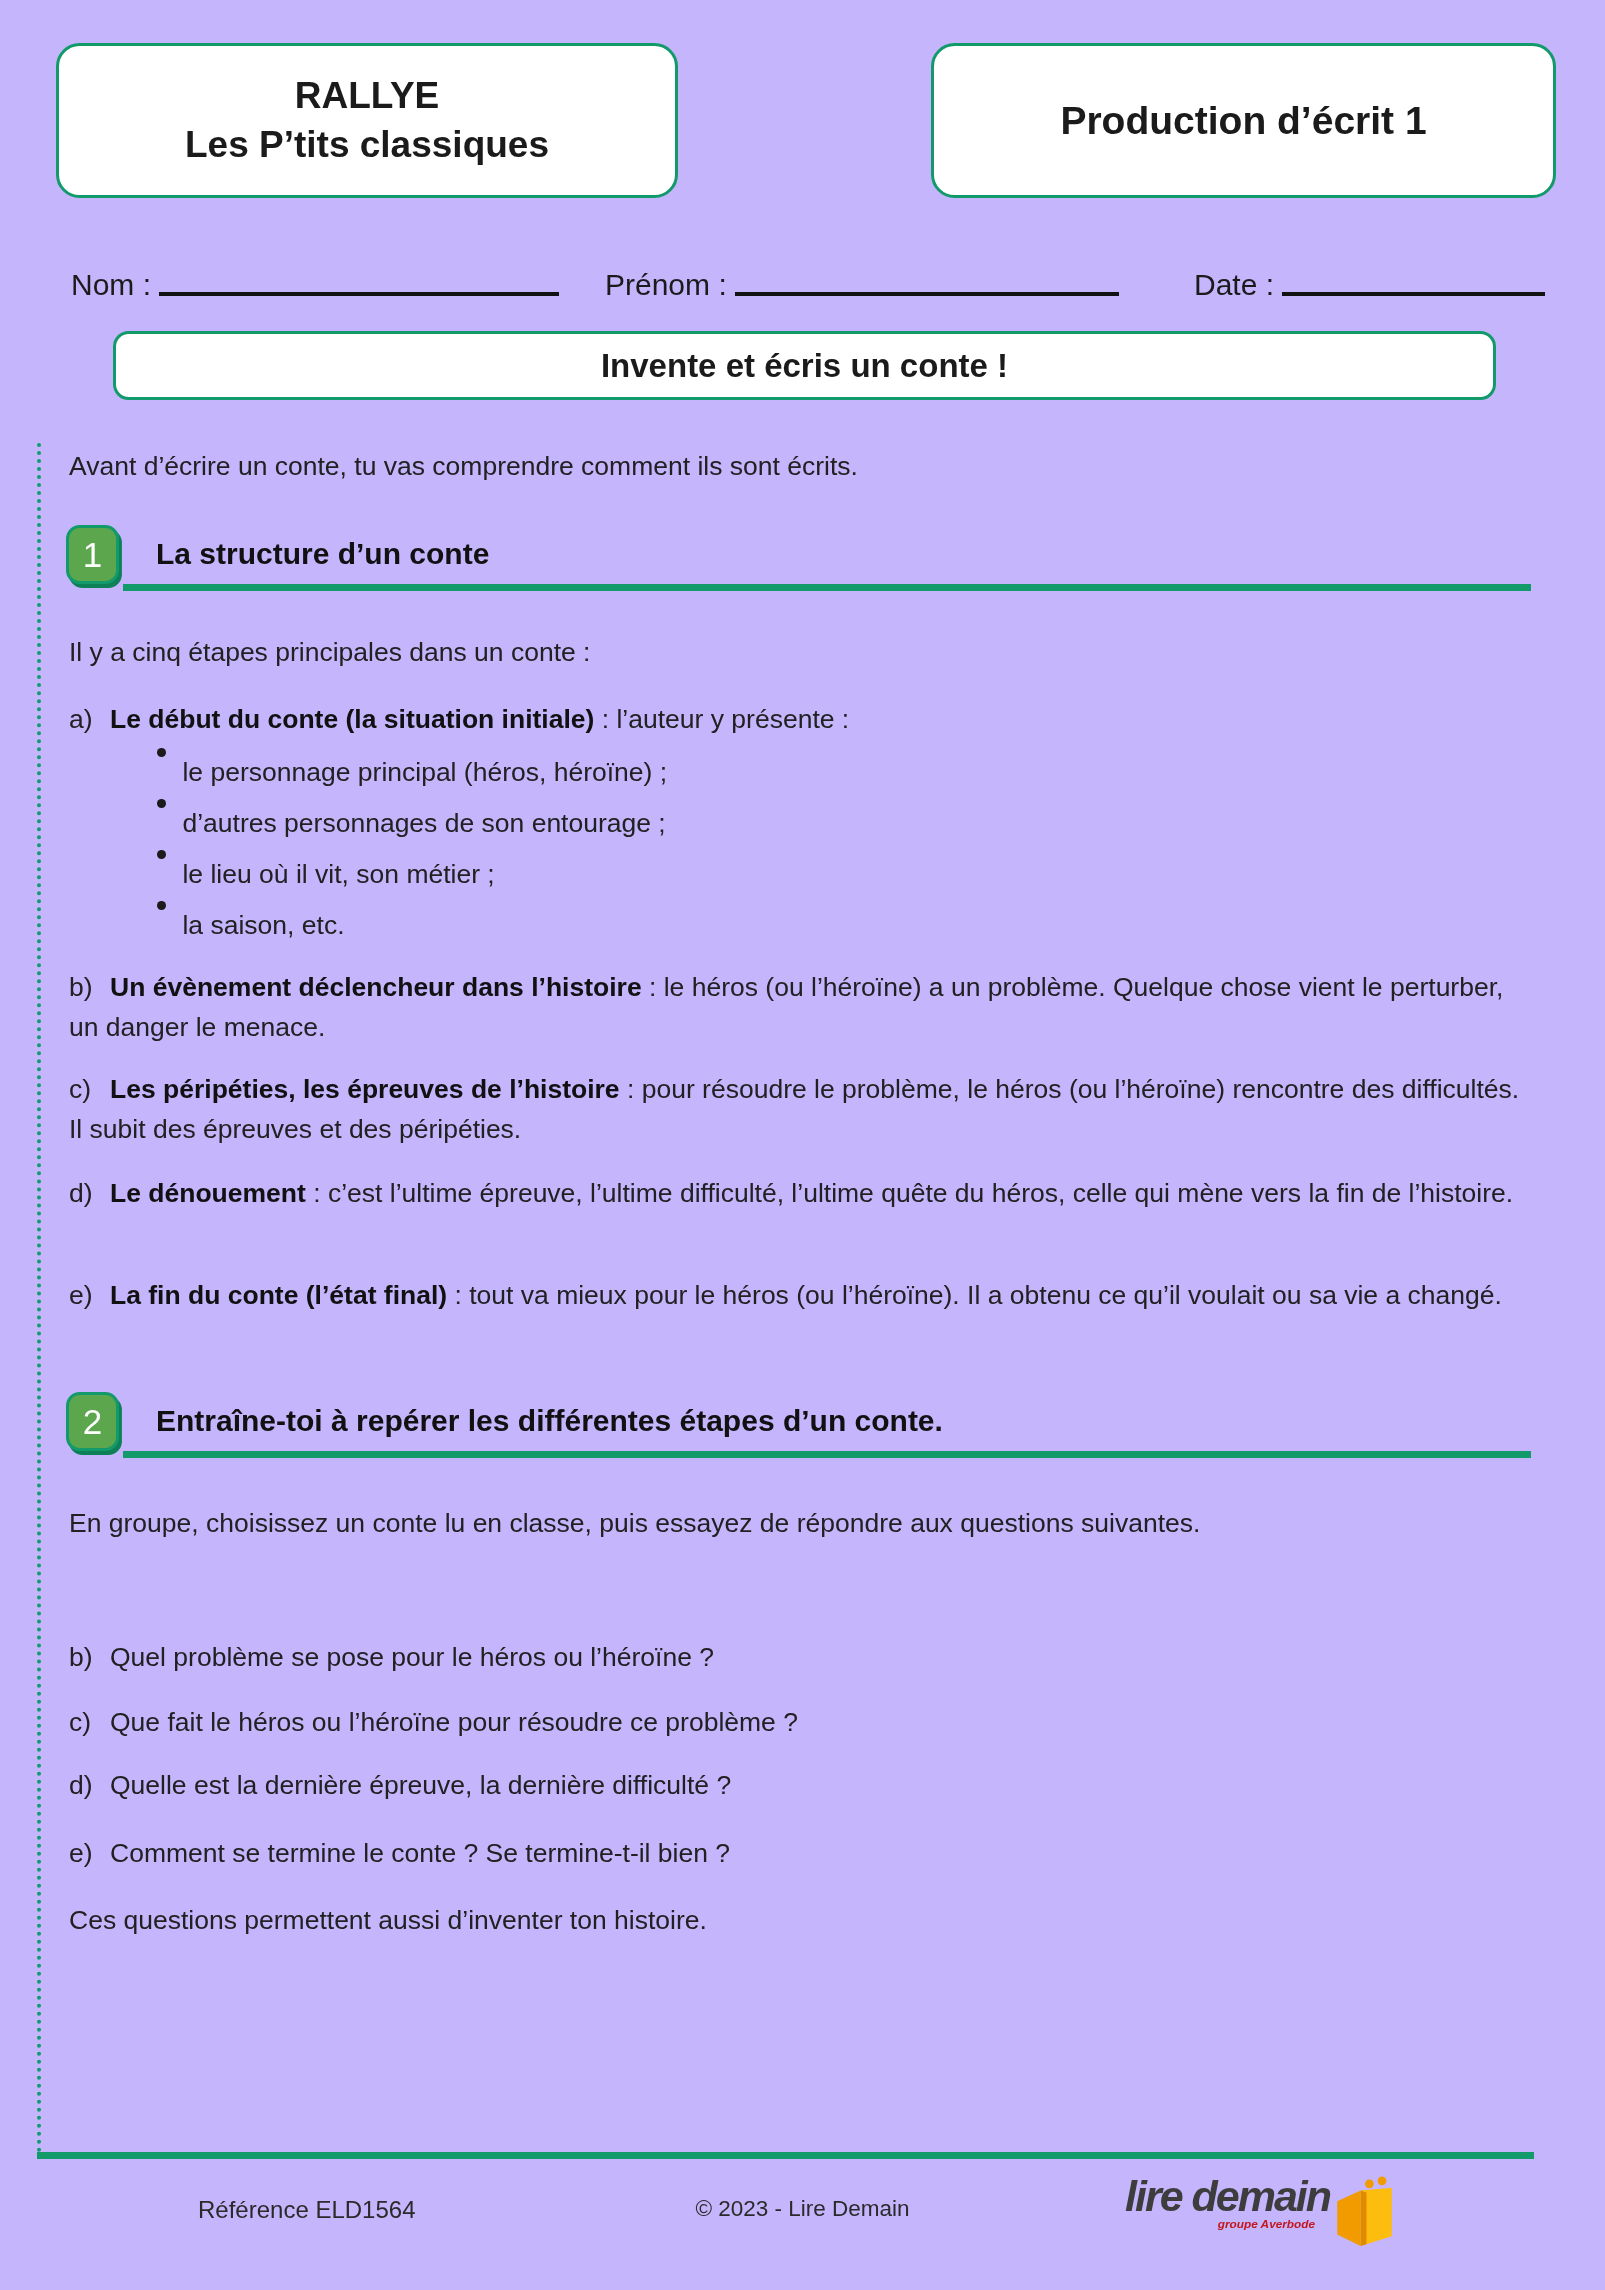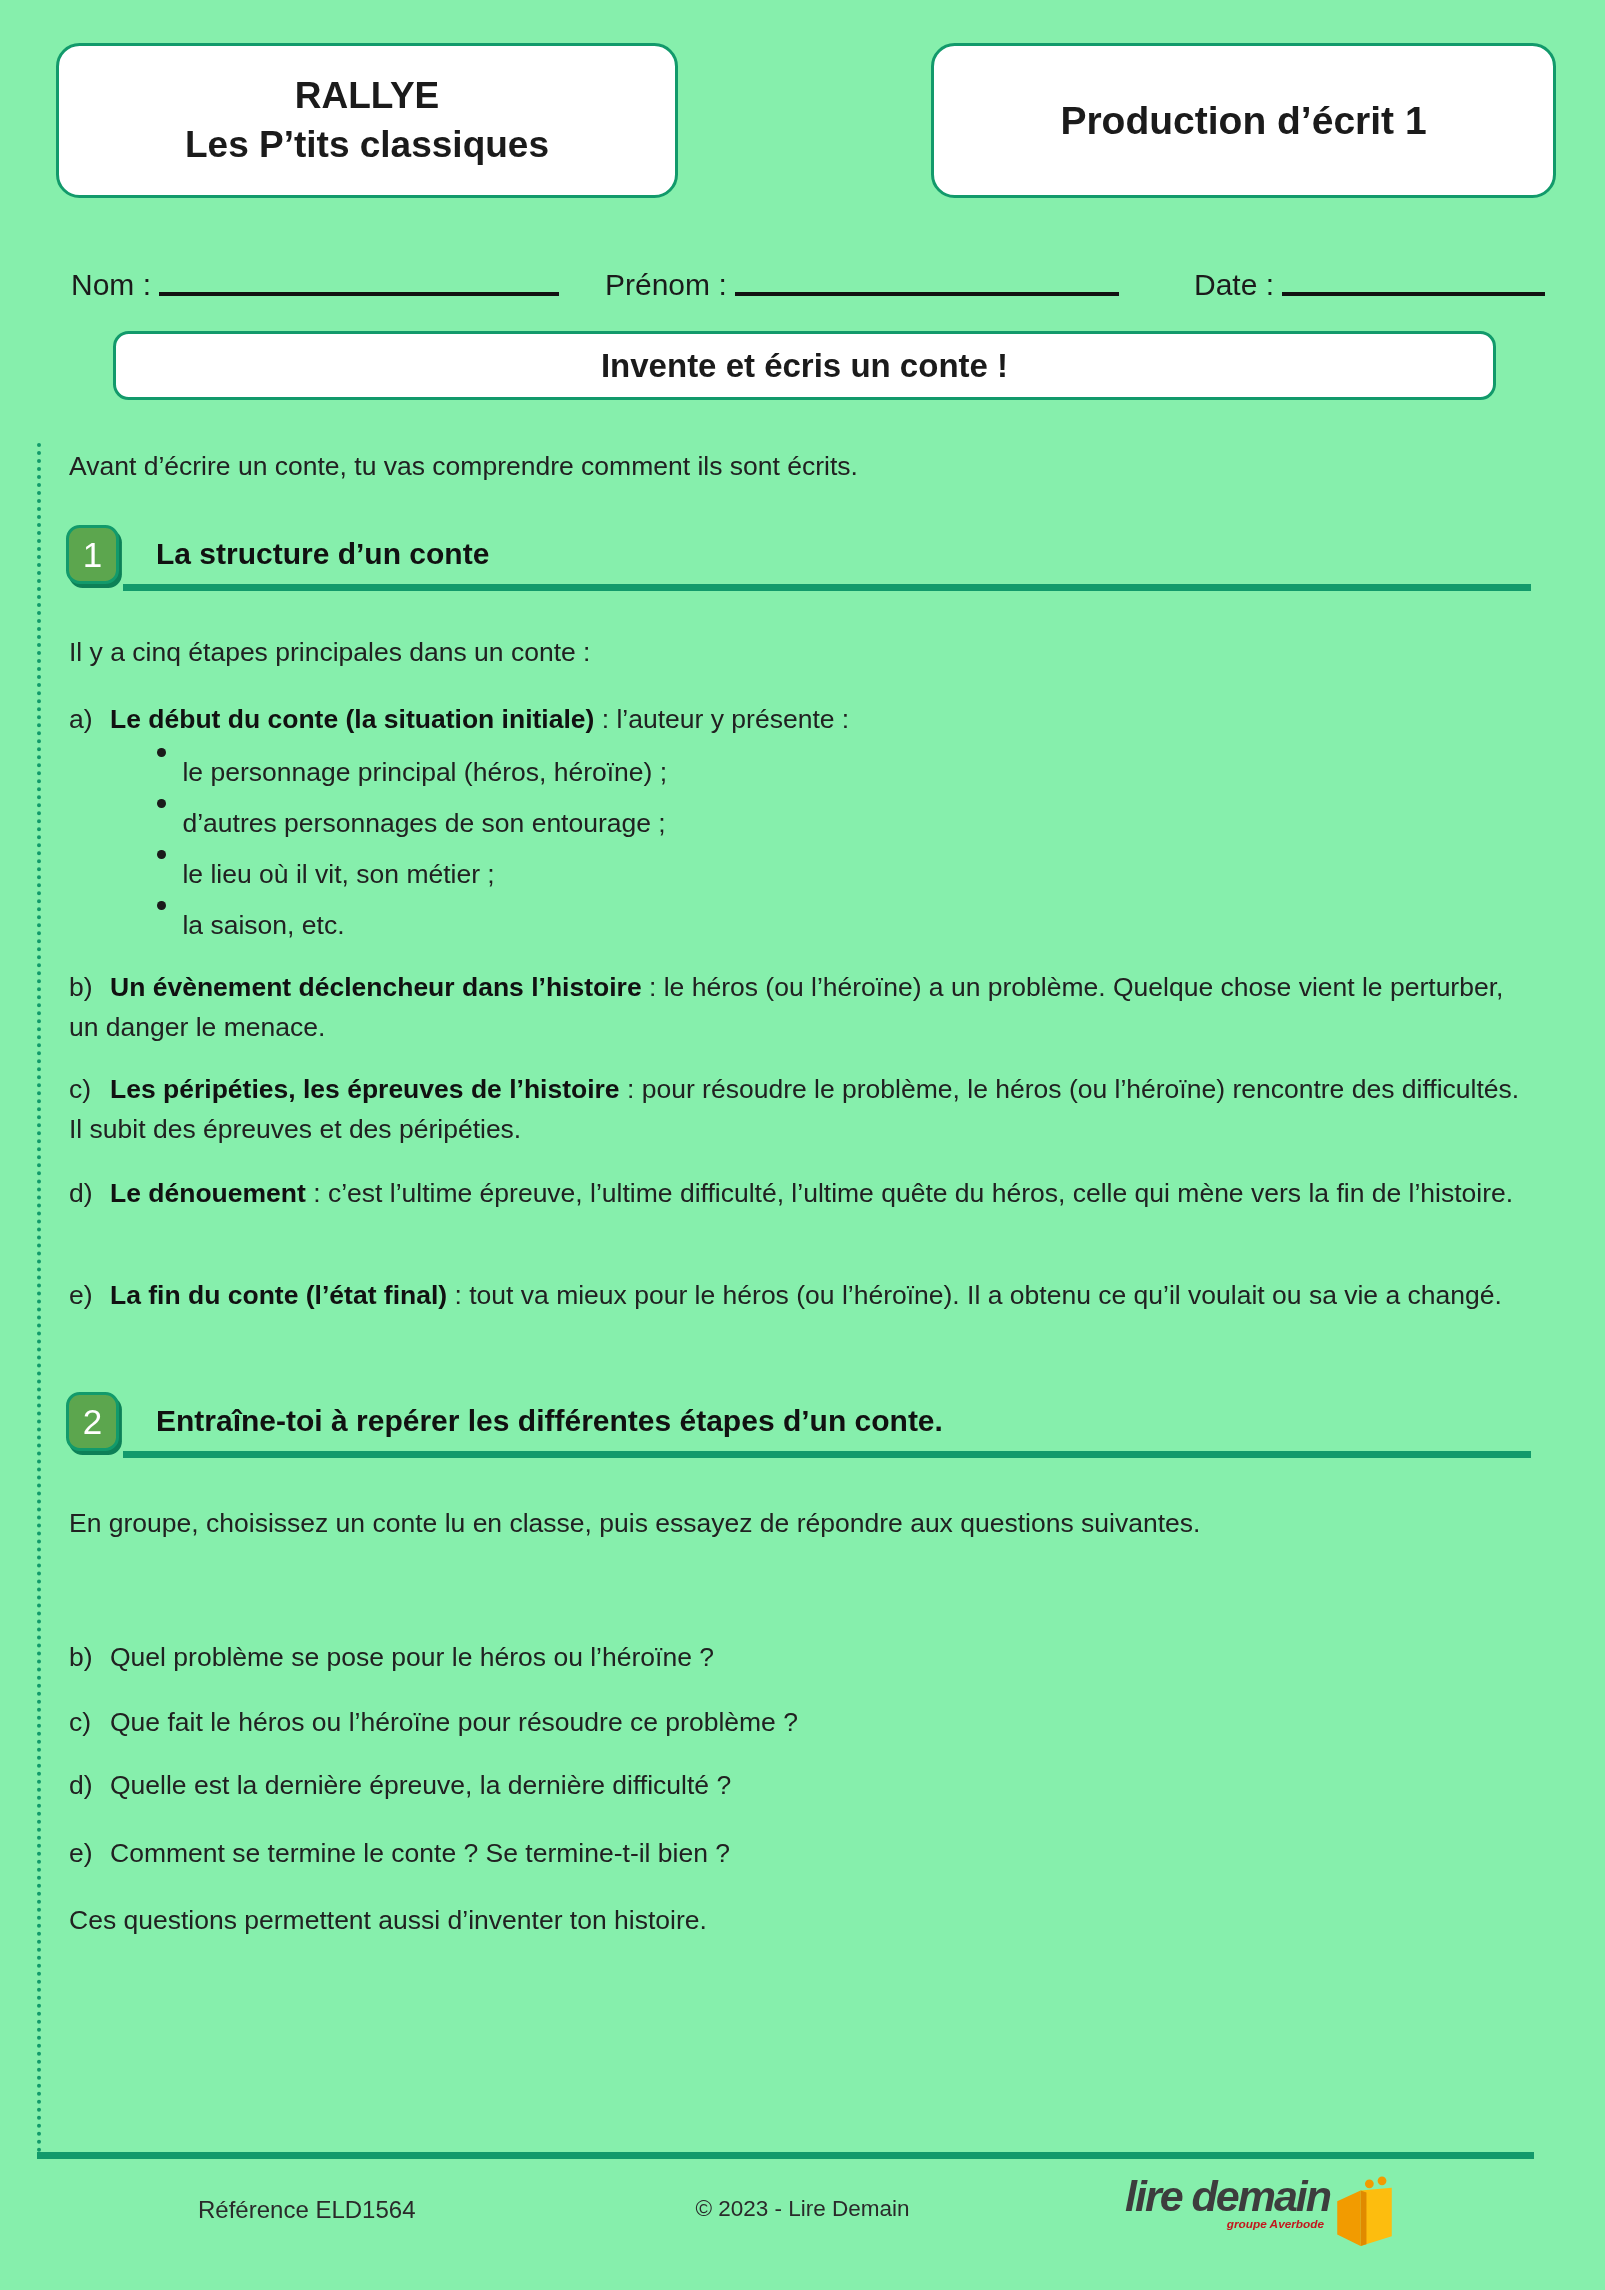--- a/index.html
+++ b/index.html
@@ -4,21 +4,21 @@
 <style>
   :root{
     --green:#129A6B;
     --badge:#5CA64E;
     --ink:#212121;
   }
   html,body{margin:0;padding:0;background:#e8e8e8;}
   .page{
     position:relative;
     width:1605px;height:2291px;
-    background:#86efac;
+    background:#c4b5fd;
     font-family:"Liberation Sans", sans-serif;
     color:var(--ink);
     margin:0 auto;
     overflow:hidden;
   }
   
   .hdr-box{
     position:absolute;
     border:3.9px solid var(--green);
     border-radius:23.5px;
@@ -86,21 +86,21 @@
   .footer-copy{position:absolute;left:0;right:0;top:2196px;text-align:center;font-size:22.5px;color:#2a2a2a;}
   .logo{position:absolute;left:1125px;top:2174px;display:flex;align-items:flex-start;}
   .logo-textwrap{display:flex;flex-direction:column;align-items:flex-end;}
   .logo-text{
     font-style:italic;font-weight:700;font-size:43px;
     color:#3d3d3d;letter-spacing:-2px;line-height:1.05;
     font-family:Liberation Sans, sans-serif;
   }
   .logo-sub{
     font-style:italic;font-weight:700;font-size:11.8px;
-    color:#c3161c;margin-top:-2px;margin-right:6px;
+    color:#c3161c;margin-top:-2px;margin-right:15px;
   }
   .logo-book{margin-left:3.9px;margin-top:2px;}
 </style>
 </head>
 <body>
 
 <div class="page">
 
   <div class="hdr-box" id="box-rallye">
     <span>RALLYE</span>

